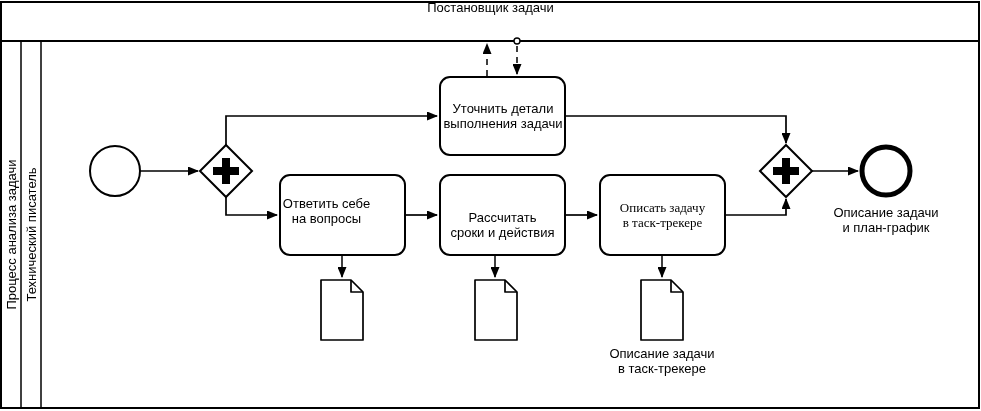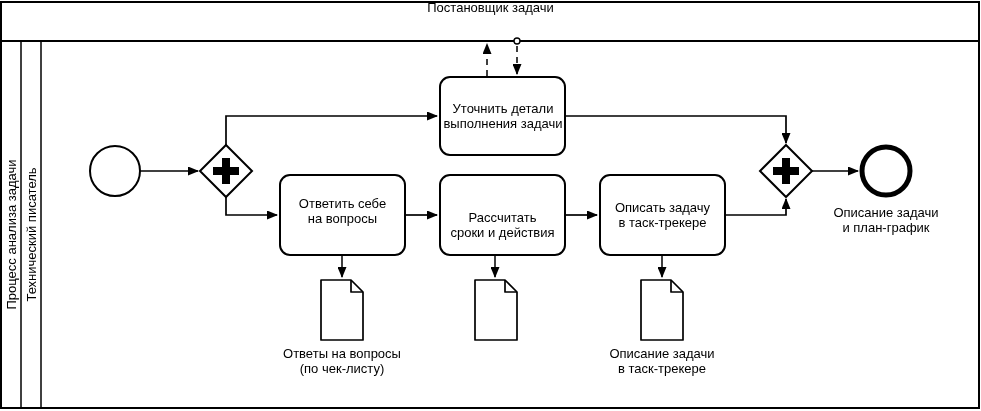--- a/index.html
+++ b/index.html
@@ -102,34 +102,32 @@
   </div>
   <div class="vwrap" style="left:21px;top:51px;width:20px;height:367px;">
     <span>Технический писатель</span>
   </div>
 
 
   <div class="lbl task-box" style="left:440px;top:77px;width:126px;height:78px;">
     <span>Уточнить детали
 выполнения задачи</span>
   </div>
-  <div class="lbl task-box" style="left:280px;top:175px;width:125px;height:72px;">
+  <div class="lbl task-box" style="left:264px;top:175px;width:125px;height:72px;">
     <span>Ответить себе
 на вопросы</span>
   </div>
   <div class="lbl task-box" style="left:440px;top:175px;width:125px;height:100px;">
     <span>Рассчитать
 сроки и действия</span>
   </div>
-  <div class="lbl task-box" style="left:600px;top:175px;width:125px;height:80px;">
+  <div class="lbl task-box" style="left:600px;top:175px;width:125px;height:80px;font-family:Liberation Serif, serif;">
     <span>Описать задачу
 в таск-трекере</span>
   </div>
 
   <div class="lbl" style="left:801px;top:205px;width:170px;">Описание задачи
 и план-график</div>
 
-  <div class="lbl" style="left:257px;top:346px;width:170px;">Ответы на вопросы
-(по чек-листу)</div>
   <div class="lbl" style="left:577px;top:346px;width:170px;">Описание задачи
 в таск-трекере</div>
 
 </div>
 
 </body></html>

